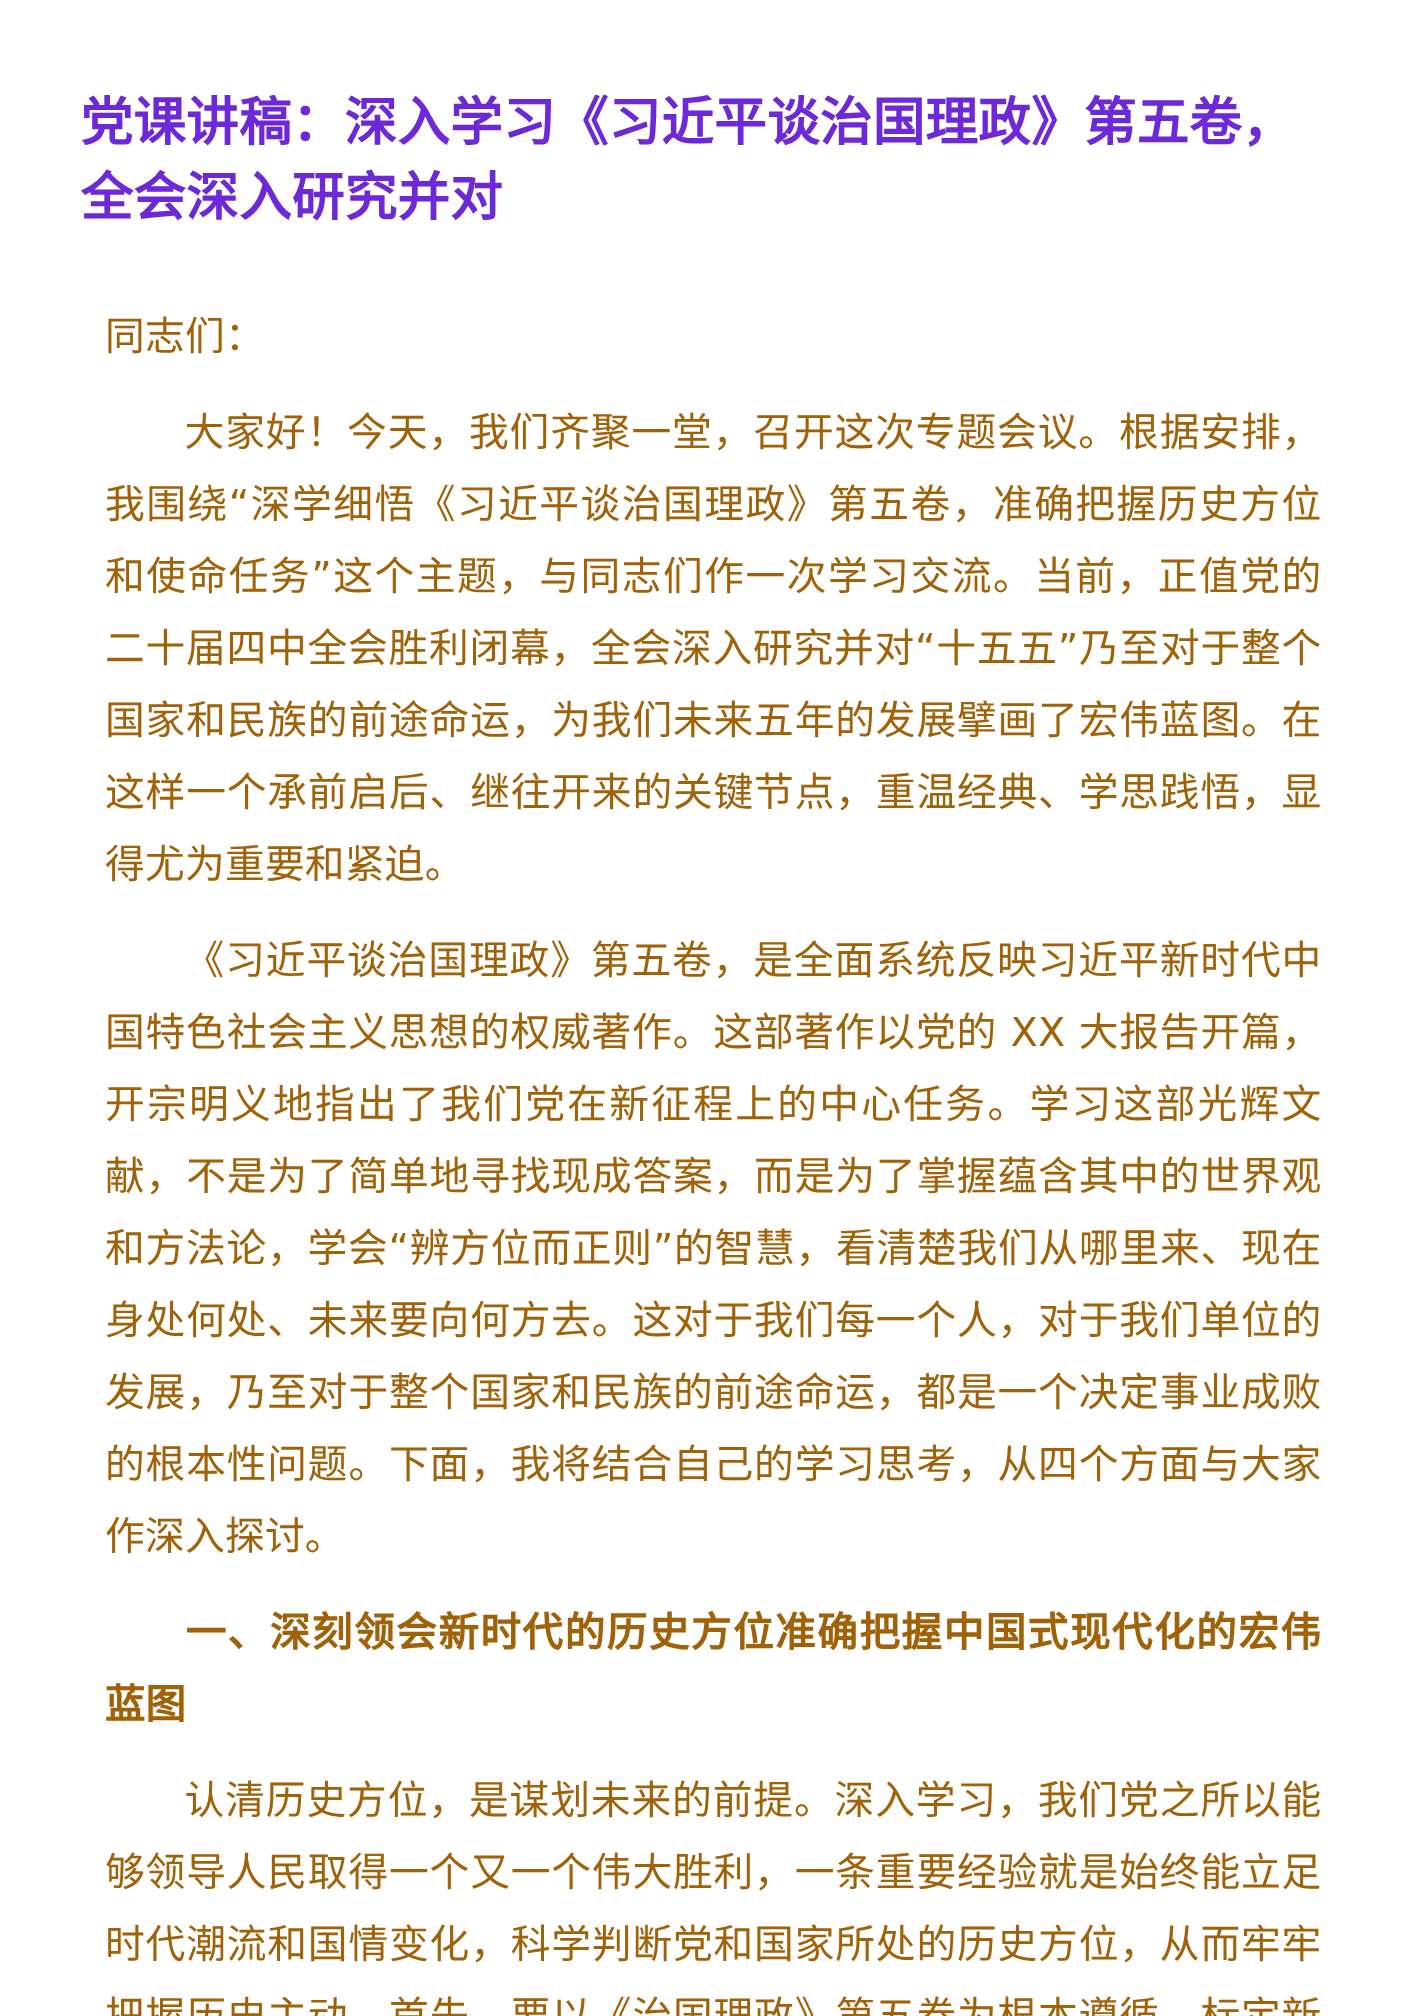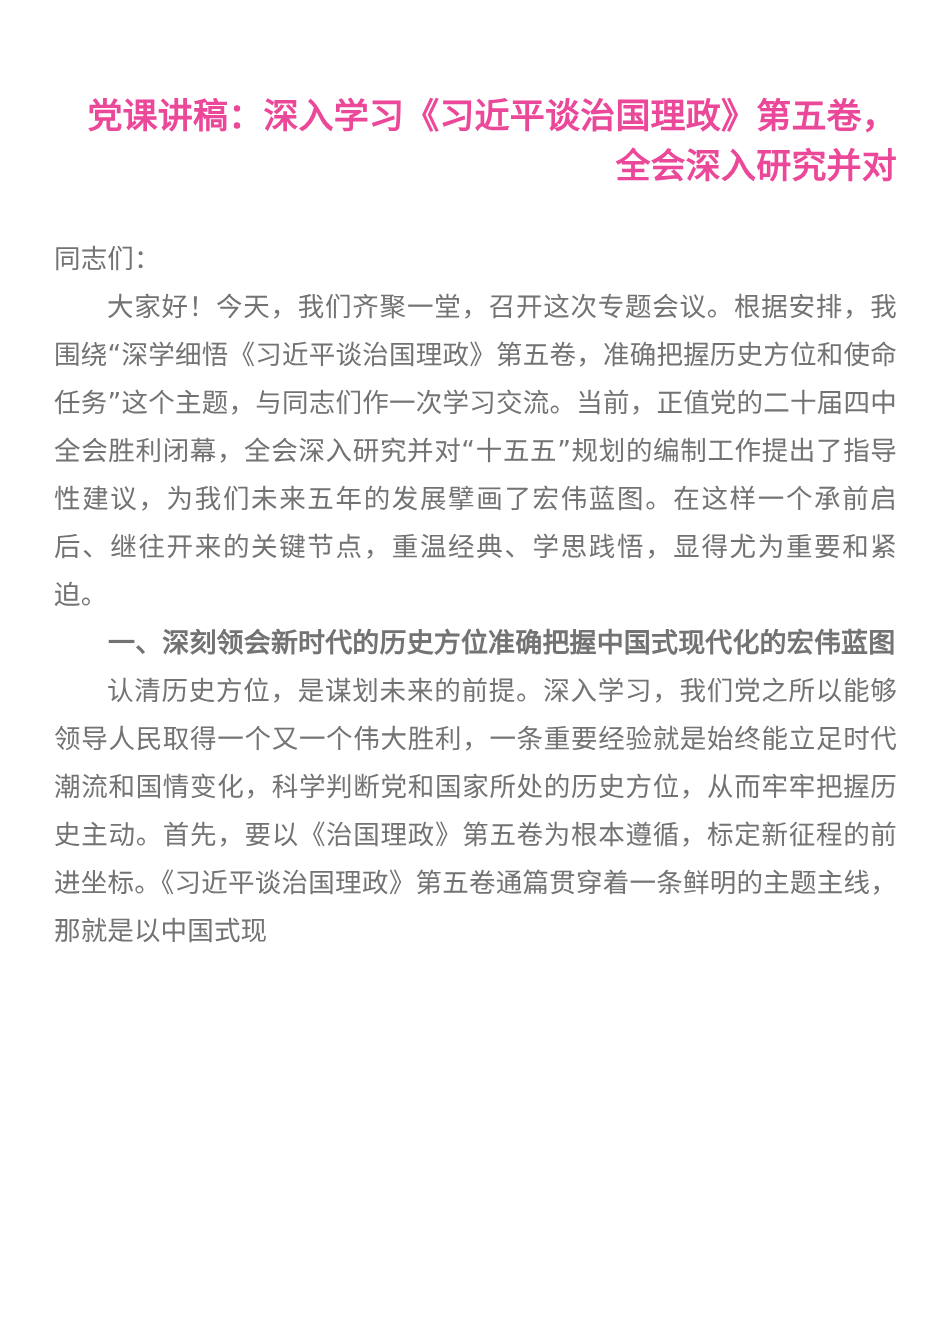--- a/index.html
+++ b/index.html
@@ -24,42 +24,42 @@
   .doc-body {
     position: absolute;
     left: 54px;
     top: 0;
     width: 843px;
   }
 
   
   .doc-title {
     margin: 0;
-    padding-top: 92px;
-    text-align: right;
+    padding-top: 58px;
+    text-align: left;
     font-size: 35px;
     font-weight: bold;
     line-height: 1.42;
     letter-spacing: 0.2px;
-    color: #ec4899;
+    color: #6d28d9;
   }
 
   .title-line {
     display: block;
   }
 
   
   .para {
-    margin: 0;
+    margin: 16px;
     font-size: 26.5px;
     line-height: 48px;
     text-align: justify;
     text-justify: inter-ideograph;
     letter-spacing: 0.15px;
-    color: #737373;
+    color: #a16207;
   }
 
   .para.salutation {
     margin-top: 44px;
     text-indent: 0;
   }
 
   .para.indent {
     text-indent: 2em;
   }
@@ -78,22 +78,23 @@
 
   <div class="doc-body">
 
     <h1 class="doc-title">
       <span class="title-line">党课讲稿：深入学习《习近平谈治国理政》第五卷，</span>
       <span class="title-line">全会深入研究并对</span>
     </h1>
 
     <p class="para salutation">同志们：</p>
 
-    <p class="para indent">大家好！今天，我们齐聚一堂，召开这次专题会议。根据安排，我围绕“深学细悟《习近平谈治国理政》第五卷，准确把握历史方位和使命任务”这个主题，与同志们作一次学习交流。当前，正值党的二十届四中全会胜利闭幕，全会深入研究并对“十五五”规划的编制工作提出了指导性建议，为我们未来五年的发展擘画了宏伟蓝图。在这样一个承前启后、继往开来的关键节点，重温经典、学思践悟，显得尤为重要和紧迫。</p>
+    <p class="para indent">大家好！今天，我们齐聚一堂，召开这次专题会议。根据安排，我围绕“深学细悟《习近平谈治国理政》第五卷，准确把握历史方位和使命任务”这个主题，与同志们作一次学习交流。当前，正值党的二十届四中全会胜利闭幕，全会深入研究并对“十五五”乃至对于整个国家和民族的前途命运，为我们未来五年的发展擘画了宏伟蓝图。在这样一个承前启后、继往开来的关键节点，重温经典、学思践悟，显得尤为重要和紧迫。</p>
 
+    <p class="para indent">《习近平谈治国理政》第五卷，是全面系统反映习近平新时代中国特色社会主义思想的权威著作。这部著作以党的 XX 大报告开篇，开宗明义地指出了我们党在新征程上的中心任务。学习这部光辉文献，不是为了简单地寻找现成答案，而是为了掌握蕴含其中的世界观和方法论，学会“辨方位而正则”的智慧，看清楚我们从哪里来、现在身处何处、未来要向何方去。这对于我们每一个人，对于我们单位的发展，乃至对于整个国家和民族的前途命运，都是一个决定事业成败的根本性问题。下面，我将结合自己的学习思考，从四个方面与大家作深入探讨。</p>
 
     <p class="para section-heading">一、深刻领会新时代的历史方位准确把握中国式现代化的宏伟蓝图</p>
 
     <p class="para indent">认清历史方位，是谋划未来的前提。深入学习，我们党之所以能够领导人民取得一个又一个伟大胜利，一条重要经验就是始终能立足时代潮流和国情变化，科学判断党和国家所处的历史方位，从而牢牢把握历史主动。首先，要以《治国理政》第五卷为根本遵循，标定新征程的前进坐标。《习近平谈治国理政》第五卷通篇贯穿着一条鲜明的主题主线，那就是以中国式现</p>
 
   </div>
 
 </div>
 
 </body></html>

